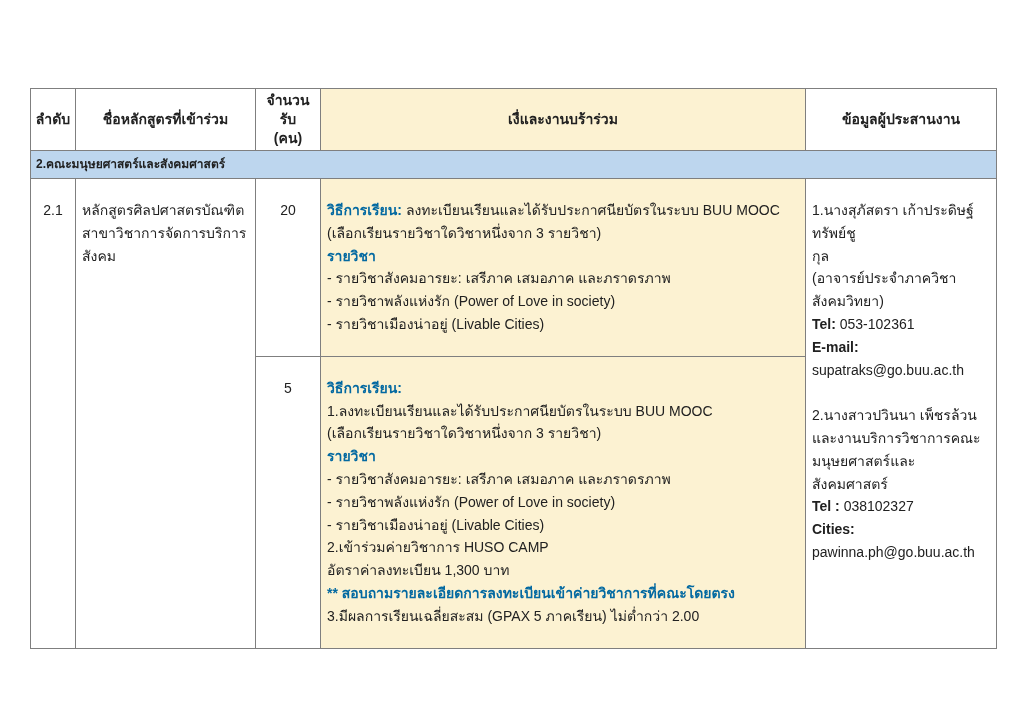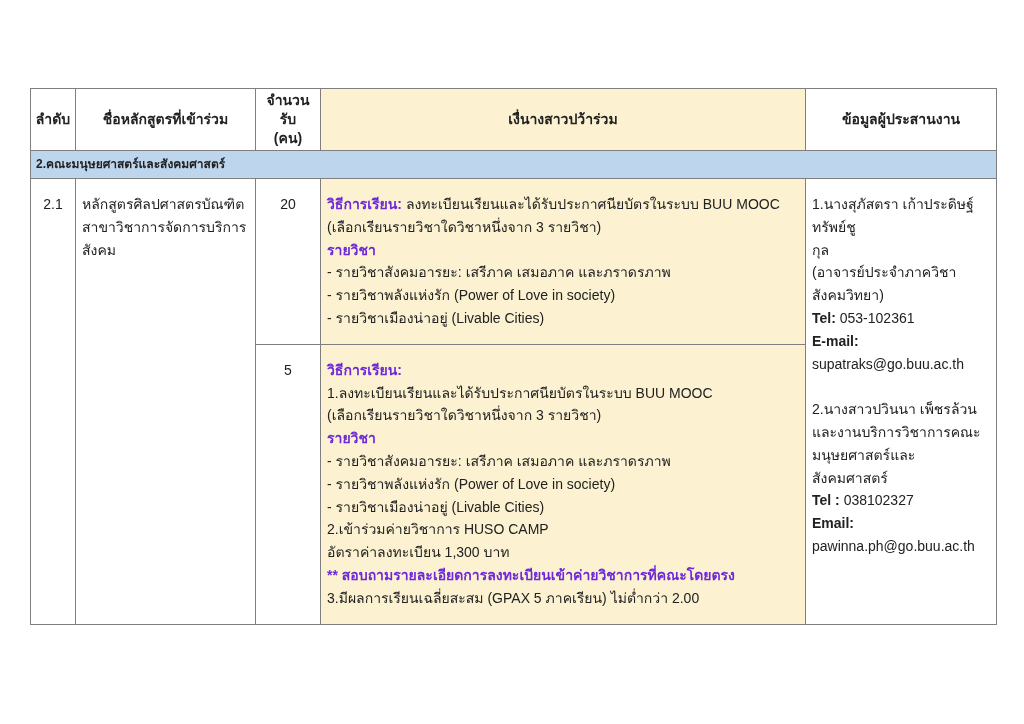--- a/index.html
+++ b/index.html
@@ -19,21 +19,21 @@
     top: 88px;
     width: 966px;
     border-collapse: collapse;
     table-layout: fixed;
     font-size: 14px;
     line-height: 22.8px;
   }
   .doc-table th, .doc-table td {
     border: 1px solid #7f7f7f;
     vertical-align: top;
-    padding: 14px 6px;
+    padding: 20px 6px;
     overflow: hidden;
   }
   .doc-table th {
     font-weight: bold;
     text-align: center;
     vertical-align: middle;
     line-height: 19px;
     padding: 2px 4px;
   }
   tr.header-row { height: 42px; }
@@ -45,42 +45,42 @@
   .section-cell {
     background: #bdd6ee;
     font-weight: bold;
     font-size: 12px;
     vertical-align: middle !important;
     padding: 1px 5px !important;
   }
   .center { text-align: center; }
   .line { min-height: 22.8px; }
   .b { font-weight: bold; }
-  .r { color: #6d28d9; }
+  .r { color: #0369a1; }
   .coord-cell .line, .cond-cell .line { white-space: normal; }
 </style>
 </head>
 <body>
 
 <div class="page">
   <table class="doc-table">
     <colgroup>
       <col style="width:45px">
       <col style="width:180px">
       <col style="width:65px">
       <col style="width:485px">
       <col style="width:191px">
     </colgroup>
     <thead>
       <tr class="header-row">
         <th>ลำดับ</th>
         <th>ชื่อหลักสูตรที่เข้าร่วม</th>
         <th class="pre">จำนวนรับ
 (คน)</th>
-        <th class="cream">เงื่นางสาวปว้าร่วม</th>
+        <th class="cream">เงื่และงานบร้าร่วม</th>
         <th>ข้อมูลผู้ประสานงาน</th>
       </tr>
     </thead>
     <tbody>
       <tr class="section-row">
         <td colspan="5" class="section-cell">2.คณะมนุษยศาสตร์และสังคมศาสตร์</td>
       </tr>
       <tr class="subrow-1">
         <td rowspan="2" class="center">2.1</td>
         <td rowspan="2">
@@ -100,21 +100,21 @@
             <div class="line"><span>1.นางสุภัสตรา เก้าประดิษฐ์ ทรัพย์ชู</span></div>
             <div class="line"><span>กุล</span></div>
             <div class="line"><span>(อาจารย์ประจำภาควิชาสังคมวิทยา)</span></div>
             <div class="line"><span class="b">Tel:</span><span> 053-102361</span></div>
             <div class="line"><span class="b">E-mail:</span><span> supatraks@go.buu.ac.th</span></div>
             <div class="line">&nbsp;</div>
             <div class="line"><span>2.นางสาวปวินนา เพ็ชรล้วน</span></div>
             <div class="line"><span>และงานบริการวิชาการคณะ</span></div>
             <div class="line"><span>มนุษยศาสตร์และสังคมศาสตร์</span></div>
             <div class="line"><span class="b">Tel :</span><span> 038102327</span></div>
-            <div class="line"><span class="b">Email:</span></div>
+            <div class="line"><span class="b">Cities:</span></div>
             <div class="line"><span>pawinna.ph@go.buu.ac.th</span></div>
           </td>
       </tr>
       <tr class="subrow-2">
         <td class="center">5</td>
         <td class="cream cond-cell">
             <div class="line"><span class="b r">วิธีการเรียน:</span></div>
             <div class="line"><span>1.ลงทะเบียนเรียนและได้รับประกาศนียบัตรในระบบ BUU MOOC</span></div>
             <div class="line"><span>(เลือกเรียนรายวิชาใดวิชาหนึ่งจาก 3 รายวิชา)</span></div>
             <div class="line"><span class="b r">รายวิชา</span></div>

